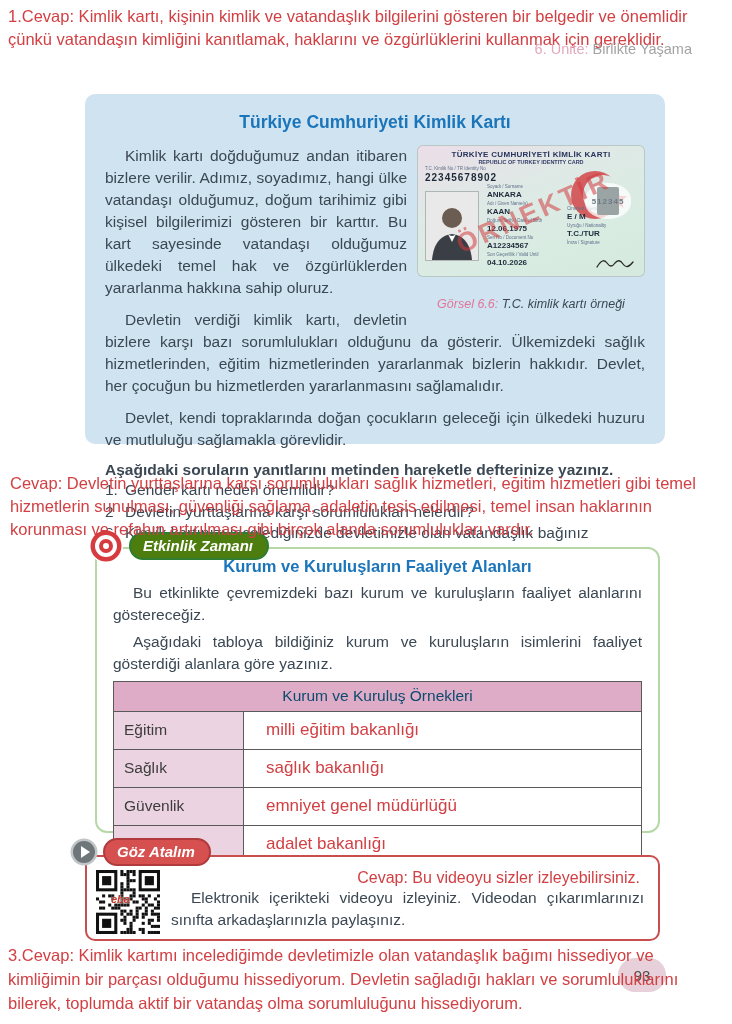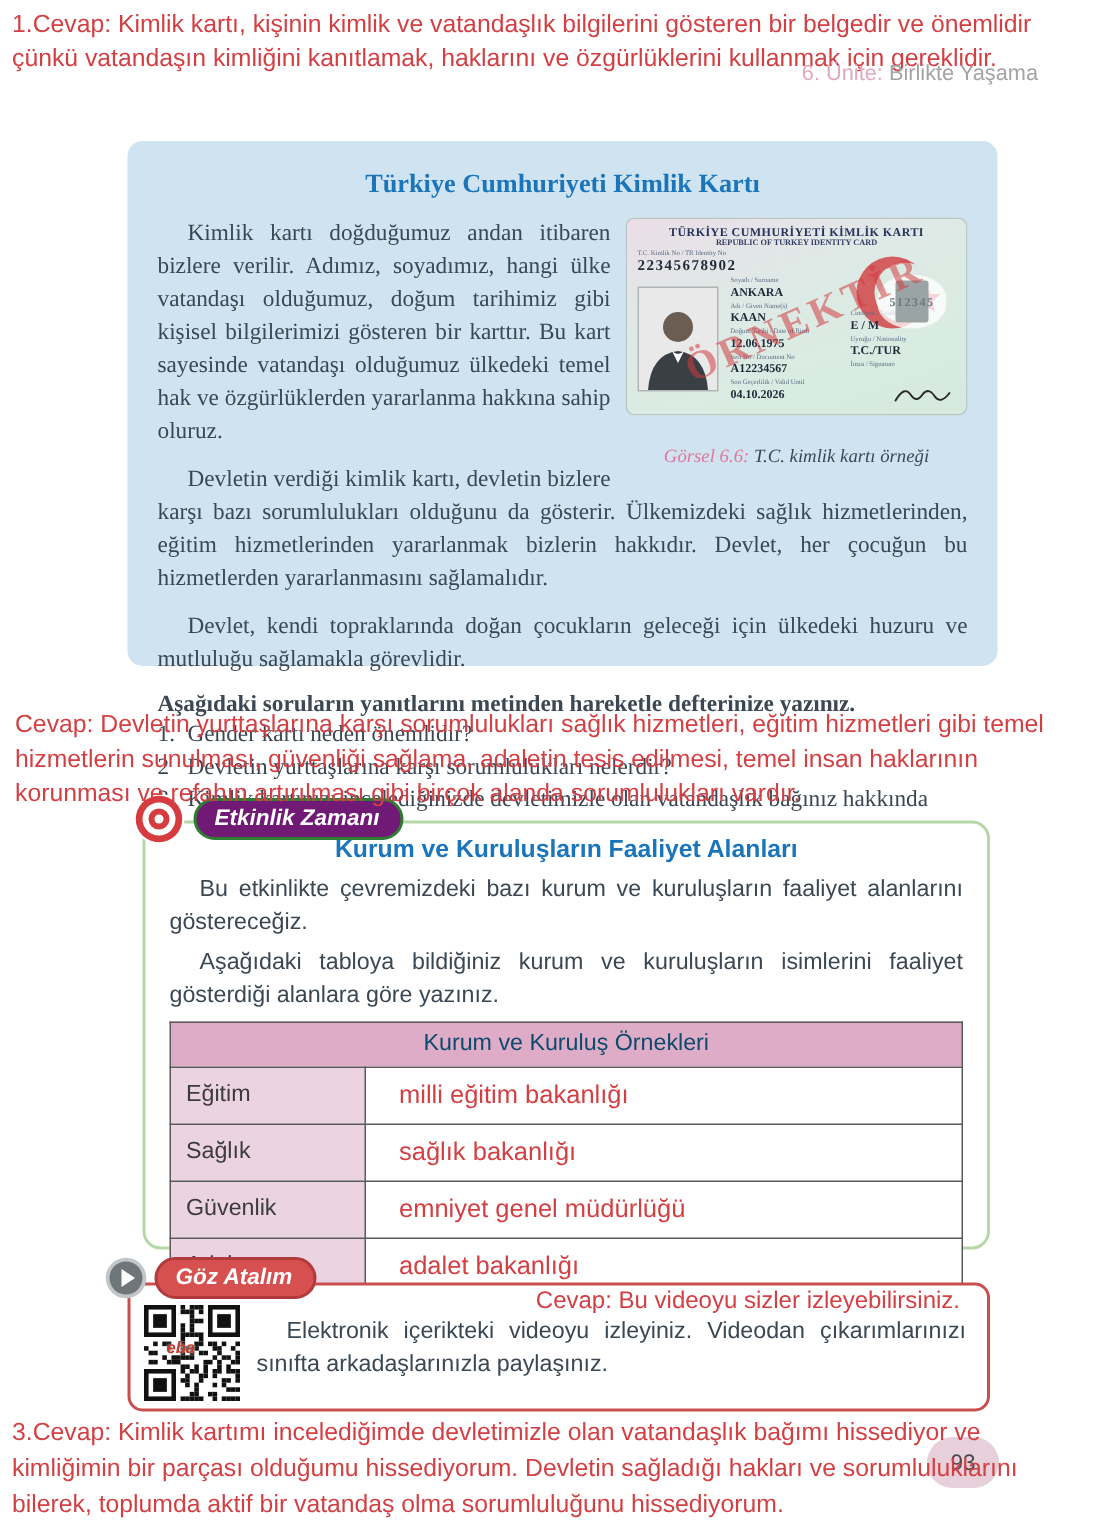--- a/index.html
+++ b/index.html
@@ -15,30 +15,30 @@
   
   .unit-label { position:absolute; top:41px; right:40px; font-size:14.5px; z-index:1; }
   .unit-label .pink { color:#e2a9bd; }
   .unit-label .gray { color:#a3a3a3; }
 
   
   .badge-row { position:absolute; display:flex; align-items:center; gap:5px; z-index:5; }
   .badge { color:#fff; font-style:italic; font-weight:bold; font-size:15px; padding:3px 14px 4px 12px;
            border-radius:14px; white-space:nowrap; }
   .badge-blue  { background:#3186c8; border:2px solid #1d62a6; }
-  .badge-green { background:#701a75; border:2px solid #2f7d33; }
+  .badge-green { background:#4d7c0f; border:2px solid #2f7d33; }
   .badge-red   { background:#d6504f; border:2px solid #b13a3c; }
 
   .reading-badge { top:70px; left:84px; }
   .activity-badge { top:528px; left:88px; }
   .look-badge { top:838px; left:70px; }
 
   
   .reading-box { position:absolute; top:94px; left:85px; width:580px; height:350px;
-                 background:#cfe4f0; border-radius:10px; padding:14px 20px 1px 20px; z-index:2;font-family:Liberation Serif, serif; }
+                 background:#cfe4f0; border-radius:10px; padding:14px 20px 1px 20px; z-index:2; }
   .reading-title { text-align:center; color:#1b75bb; font-weight:bold; font-size:17.5px; margin:4px 0 12px 0; }
   .reading-box p { color:#3b4854; font-size:15.5px; line-height:1.42; text-align:justify; text-indent:20px; margin-bottom:10px; }
   .questions-intro { color:#3b4854; font-size:15.5px; font-weight:bold; margin-top:4px; }
   .question { display:flex; color:#3b4854; font-size:15.5px; line-height:1.4; }
   .question .qnum { width:20px; flex:0 0 20px; }
 
   
   .card-wrap { float:right; width:228px; margin:0 0 4px 10px; }
   .id-card { position:relative; width:228px; height:132px; border-radius:6px; overflow:hidden;
              background:linear-gradient(160deg,#ecdde8 0%,#dfe9e6 35%,#d9ece2 70%,#d5e9df 100%);
@@ -79,21 +79,21 @@
   .org-table td { border:1.5px solid #5a5a5a; height:38px; font-size:15.5px; }
   .org-table td.cat { background:#ecd3e1; color:#3c3c3c; width:130px; padding-left:10px; }
   .org-table td.val { color:#d24044; font-size:17px; padding-left:22px; background:#fff;margin-top:22px; }
 
   
   .look-box { position:absolute; top:855px; left:85px; width:575px; height:86px; background:#fff;
               border:2px solid #c94f4f; border-radius:10px; z-index:2; padding:2px 14px 0 84px; }
   .qr { position:absolute; left:9px; top:13px; width:64px; height:64px; }
   .qr-eba { position:absolute; left:24px; top:36px; color:#c0392b; font-size:11px; font-style:italic; font-weight:bold;
             text-shadow:0 0 2px #fff; }
-  .video-answer { color:#d24044; font-size:16px; text-align:right; padding-right:4px; margin-top:0; }
+  .video-answer { color:#d24044; font-size:16px; text-align:right; padding-right:4px; margin-top:10px; }
   .look-text { color:#3b4854; font-size:15.5px; line-height:1.4; text-align:justify; text-indent:20px; }
 
   
   .page-pill { position:absolute; left:618px; top:958px; width:48px; height:34px; background:#e7d0d9;
                border-radius:17px; display:flex; align-items:center; justify-content:center;
                color:#4a4a4a; font-size:15px; z-index:5; }
 
   
   .icon-book { width:32px; height:26px; }
   .icon-target { width:36px; height:36px; }

